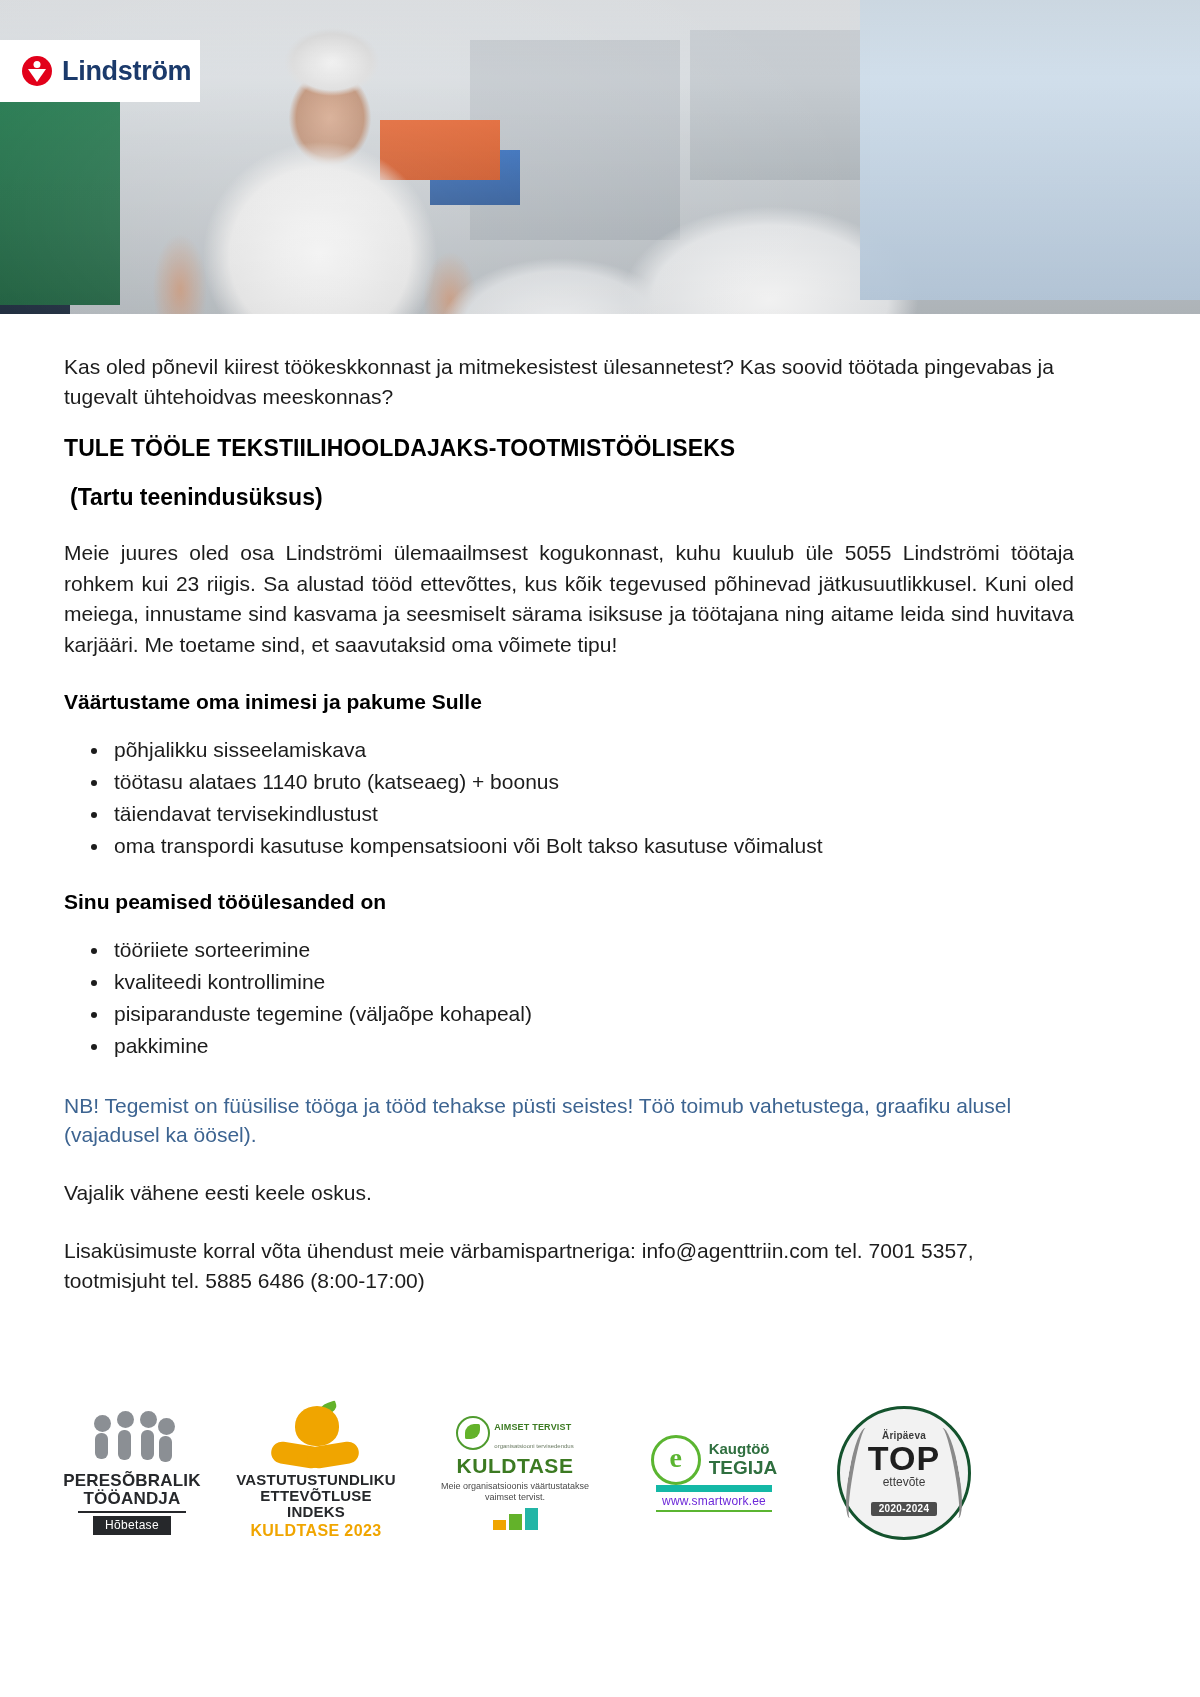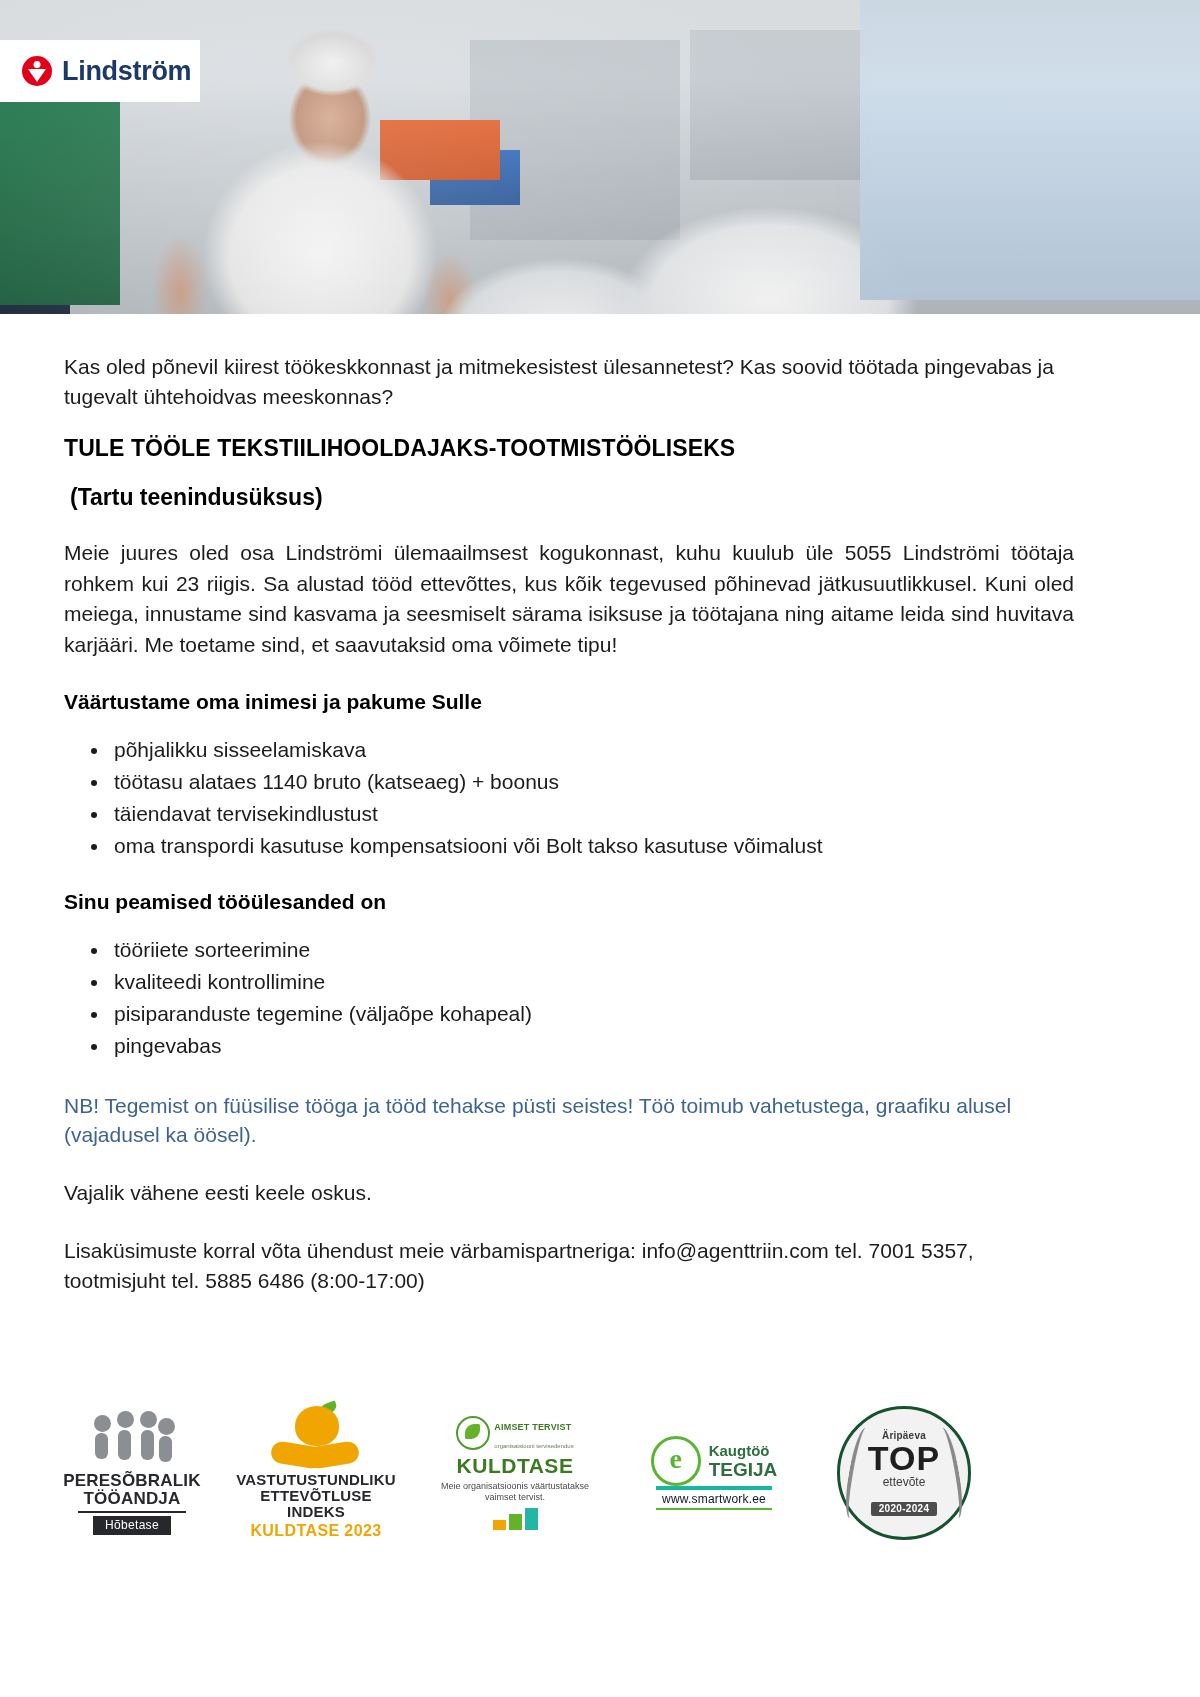--- a/index.html
+++ b/index.html
@@ -320,22 +320,22 @@
     width: 44px; height: 44px; border-radius: 50%;
     border: 3px solid #5bb531; color: #5bb531;
     font-size: 28px; font-weight: bold; line-height: 40px;
     text-align: center; font-family: "Liberation Serif", serif;
     flex: 0 0 44px;
   }
   .b4 .words { text-align: left; }
   .b4 .w1 { font-size: 15px; color: #2f6f3f; font-weight: bold; line-height: 1.1; }
   .b4 .w2 { font-size: 19px; color: #2f6f3f; font-weight: bold; line-height: 1.1; }
   .b4 .url {
-    margin-top: 0; font-size: 12px; color: #0f172a;
-    border-top: 4px solid #14b8a6; border-bottom: 2px solid #5bb531;
+    margin-top: 0; font-size: 12px; color: #6d28d9;
+    border-top: 7px solid #14b8a6; border-bottom: 2px solid #5bb531;
     padding: 2px 6px; letter-spacing: 0.2px;
   }
 
   
   .b5 { width: 132px; }
   .b5 .ring {
     width: 128px; height: 128px; border-radius: 50%;
     border: 3px solid #1a9ad6; position: relative;
     display: flex; align-items: center; justify-content: center;
     background: #ffffff;
@@ -408,21 +408,21 @@
       <li>töötasu alataes  1140 bruto (katseaeg) + boonus</li>
       <li>täiendavat tervisekindlustust</li>
       <li>oma transpordi kasutuse kompensatsiooni või Bolt takso kasutuse võimalust</li>
     </ul>
 
     <h3 class="section-head">Sinu peamised tööülesanded on</h3>
     <ul class="bullets">
       <li>tööriiete sorteerimine</li>
       <li>kvaliteedi kontrollimine</li>
       <li>pisiparanduste tegemine (väljaõpe kohapeal)</li>
-      <li>pingevabas</li>
+      <li>pakkimine</li>
     </ul>
 
     <p class="nb-note">NB! Tegemist on füüsilise tööga ja tööd tehakse püsti seistes! Töö toimub vahetustega, graafiku alusel (vajadusel ka öösel).</p>
 
     <p class="plain-note">Vajalik vähene eesti keele oskus.</p>
 
     <div class="apply-block">
       <span class="apply-line">Lisaküsimuste korral võta ühendust meie värbamispartneriga: info@agenttriin.com tel. 7001 5357,</span>
       <span class="apply-line">tootmisjuht tel. 5885 6486 (8:00-17:00)</span>
     </div>

